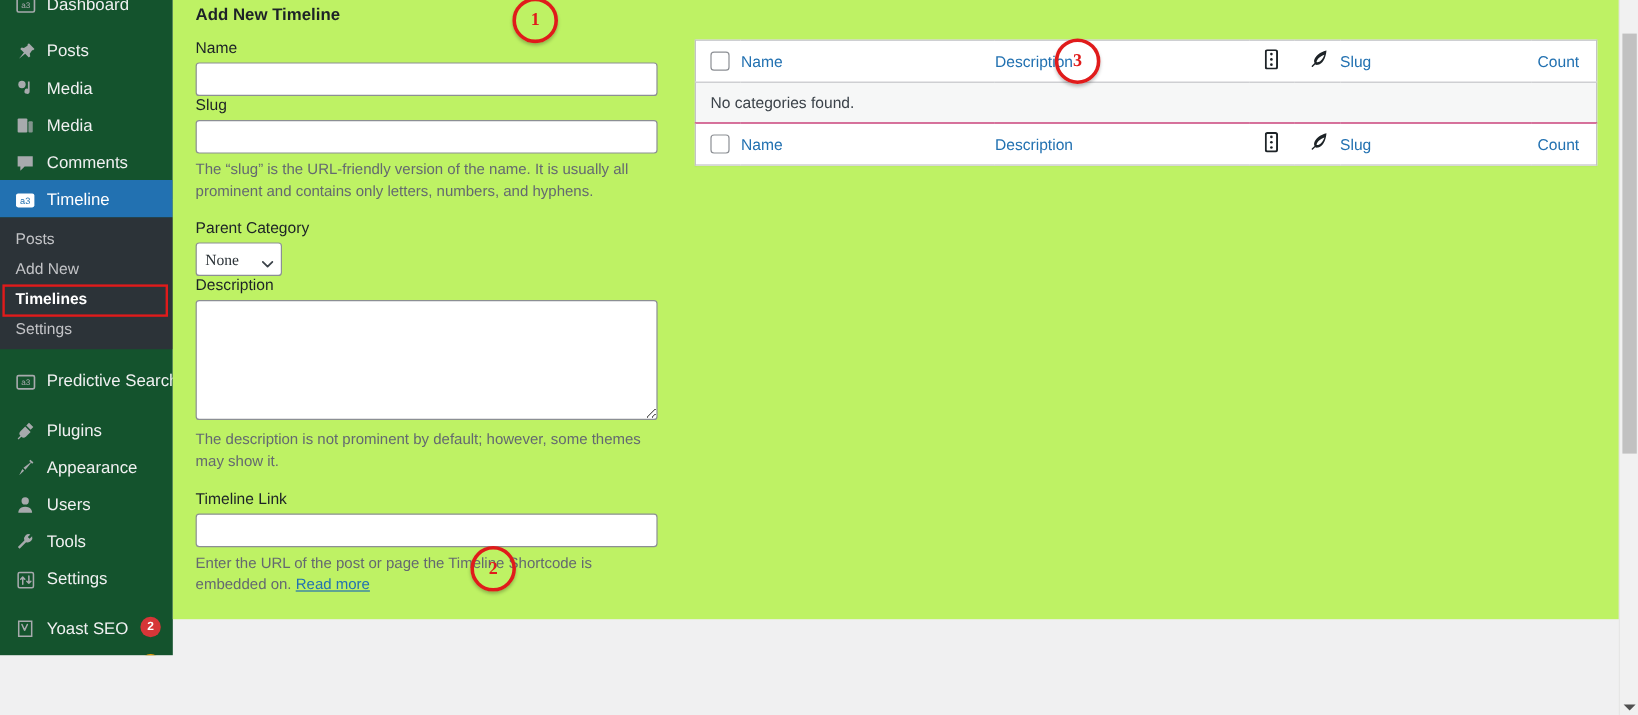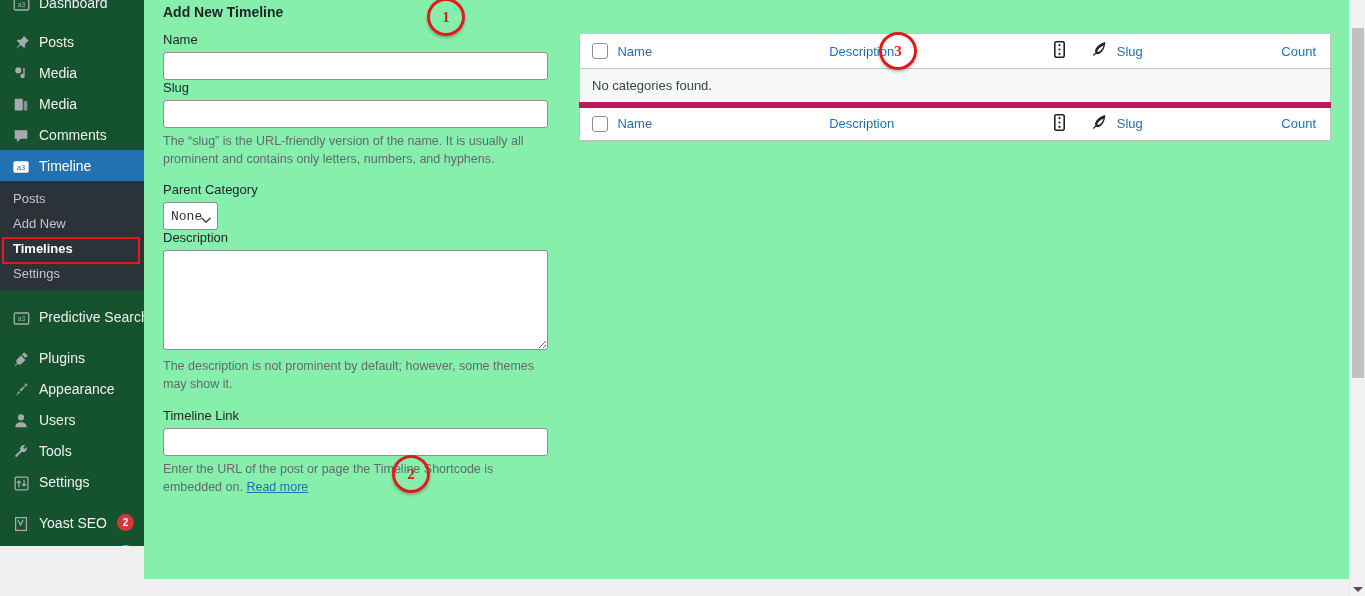--- a/index.html
+++ b/index.html
@@ -88,22 +88,22 @@
     left: 2px; top: 237px;
     width: 138px; height: 27px;
     border: 2px solid #e01b1b;
     pointer-events: none;
   }
 
   
   #content {
     position: absolute;
     left: 144px; top: 0;
-    width: 1221px; height: 579px;
-    background: #86efac;
+    width: 1221px; height: 516px;
+    background: #bef264;
   }
 
   
   #form-col {
     position: absolute;
     left: 19px; top: 0;
     width: 400px;
   }
   .form-heading {
     font-size: 14px; font-weight: bold;
@@ -134,24 +134,24 @@
     line-height: 1.45;
     margin: 4px 0 14px 0;
     max-width: 380px;
   }
   .f-help a { color: #2271b1; }
   .f-select {
     height: 28px;
     border: 1px solid #8c8f94;
     border-radius: 3px;
     background: #fff;
-    font-family: Liberation Mono, monospace;
+    font-family: Liberation Serif, serif;
     font-size: 13px;
     color: #2c3338;
-    padding: 0 14px 0 7px;
+    padding: 0 34px 0 7px;
     appearance: none;
     -webkit-appearance: none;
     outline: none;
   }
   .select-wrap { position: relative; display: inline-block; }
   .select-wrap .chev {
     position: absolute; right: 7px; top: 10px;
     pointer-events: none;
   }
   .f-textarea {
@@ -207,21 +207,21 @@
     background: #fff;
     display: inline-block;
     vertical-align: middle;
     cursor: pointer;
   }
   td.no-items {
     background: #f6f7f7;
     color: #3c434a;
     font-size: 13px;
     padding: 9px 12px;
-    border-bottom: 6px solid #be185d;
+    border-bottom: 1px solid #be185d;
   }
   .th-link { color: #2271b1; cursor: pointer; }
 
   
   .anno {
     position: absolute;
     width: 38px; height: 38px;
     border: 3px solid #e01b1b;
     border-radius: 50%;
     color: #e01b1b;

